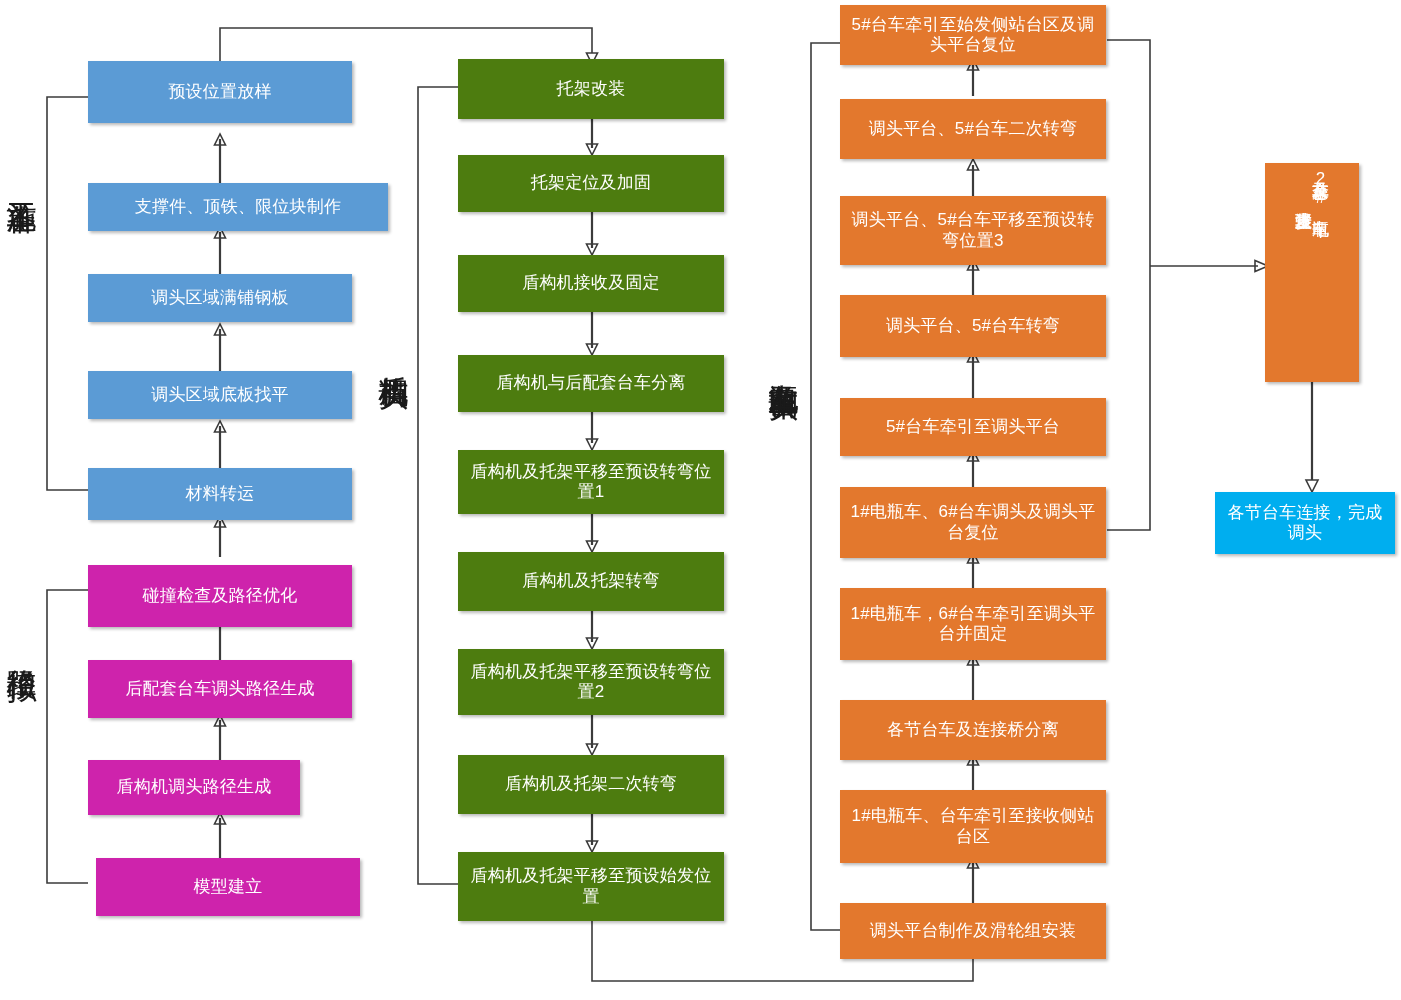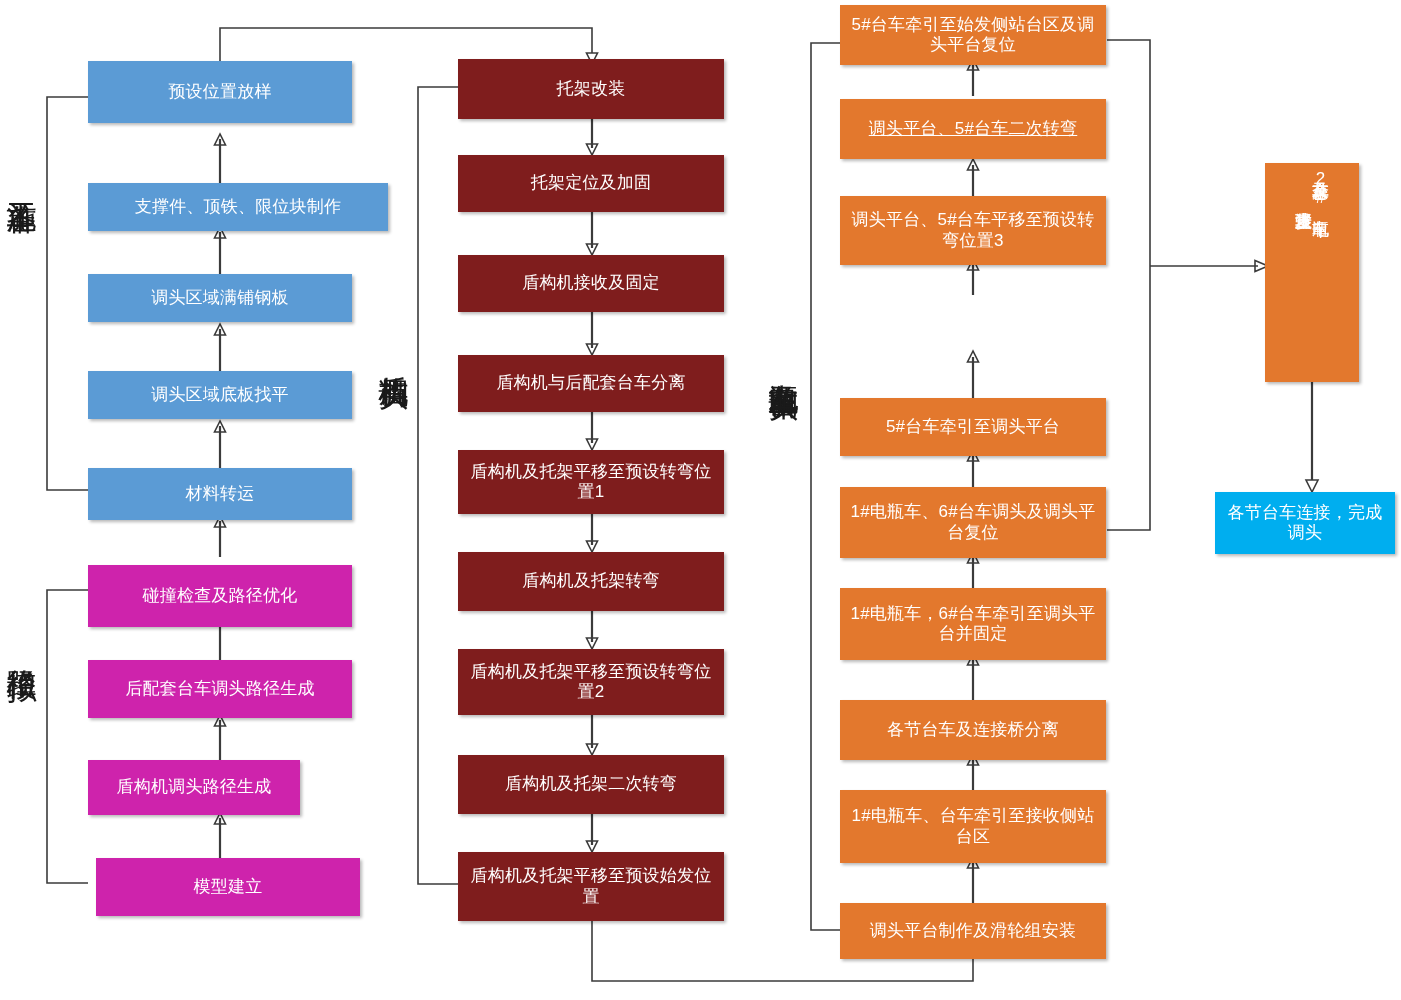--- a/index.html
+++ b/index.html
@@ -23,21 +23,21 @@
     justify-content: center;
     text-align: center;
     color: #ffffff;
     font-size: 17px;
     line-height: 1.18;
     letter-spacing: 0.2px;
     padding: 2px 6px;
     box-shadow: 2px 2px 3px rgba(0,0,0,0.28);
   }
   .node.blue   { background: #5B9BD5; }
-  .node.green  { background: #7f1d1d; }
+  .node.green  { background: #4d7c0f; }
   .node.orange { background: #E3782D; }
   .node.magenta{ background: #CE23AC; }
   .node.cyan   { background: #00AEEF; }
 
   .node-vert {
     position: absolute;
     box-sizing: border-box;
     background: #E3782D;
     color: #ffffff;
     box-shadow: 2px 2px 3px rgba(0,0,0,0.28);
@@ -188,22 +188,23 @@
   <div class="node green" style="left:458px; top:155px; width:266px; height:57px;">托架定位及加固</div>
   <div class="node green" style="left:458px; top:255px; width:266px; height:57px;">盾构机接收及固定</div>
   <div class="node green" style="left:458px; top:355px; width:266px; height:57px;">盾构机与后配套台车分离</div>
   <div class="node green" style="left:458px; top:450px; width:266px; height:64px;">盾构机及托架平移至预设转弯位置1</div>
   <div class="node green" style="left:458px; top:552px; width:266px; height:59px;">盾构机及托架转弯</div>
   <div class="node green" style="left:458px; top:649px; width:266px; height:66px;">盾构机及托架平移至预设转弯位置2</div>
   <div class="node green" style="left:458px; top:755px; width:266px; height:59px;">盾构机及托架二次转弯</div>
   <div class="node green" style="left:458px; top:852px; width:266px; height:69px;">盾构机及托架平移至预设始发位置</div>
 
   <div class="node orange" style="left:840px; top:5px; width:266px; height:60px;">5#台车牵引至始发侧站台区及调头平台复位</div>
-  <div class="node orange" style="left:840px; top:99px; width:266px; height:60px;text-decoration:underline;">调头平台、5#台车二次转弯</div>
+  <div class="node orange" style="left:840px; top:99px; width:266px; height:60px;">调头平台、5#台车二次转弯</div>
   <div class="node orange" style="left:840px; top:196px; width:266px; height:69px;">调头平台、5#台车平移至预设转弯位置3</div>
+  <div class="node orange" style="left:840px; top:295px; width:266px; height:62px;">调头平台、5#台车转弯</div>
   <div class="node orange" style="left:840px; top:398px; width:266px; height:58px;">5#台车牵引至调头平台</div>
   <div class="node orange" style="left:840px; top:487px; width:266px; height:71px;">1#电瓶车、6#台车调头及调头平台复位</div>
   <div class="node orange" style="left:840px; top:588px; width:266px; height:72px;">1#电瓶车，6#台车牵引至调头平台并固定</div>
   <div class="node orange" style="left:840px; top:700px; width:266px; height:60px;">各节台车及连接桥分离</div>
   <div class="node orange" style="left:840px; top:790px; width:266px; height:73px;">1#电瓶车、台车牵引至接收侧站台区</div>
   <div class="node orange" style="left:840px; top:903px; width:266px; height:56px;">调头平台制作及滑轮组安装</div>
 
   <div class="node-vert" style="left:1265px; top:163px; width:94px; height:219px;">
     <span class="v-line-1">其余台车及2#电瓶车</span>
     <span class="v-line-2">重复上述步骤</span>

